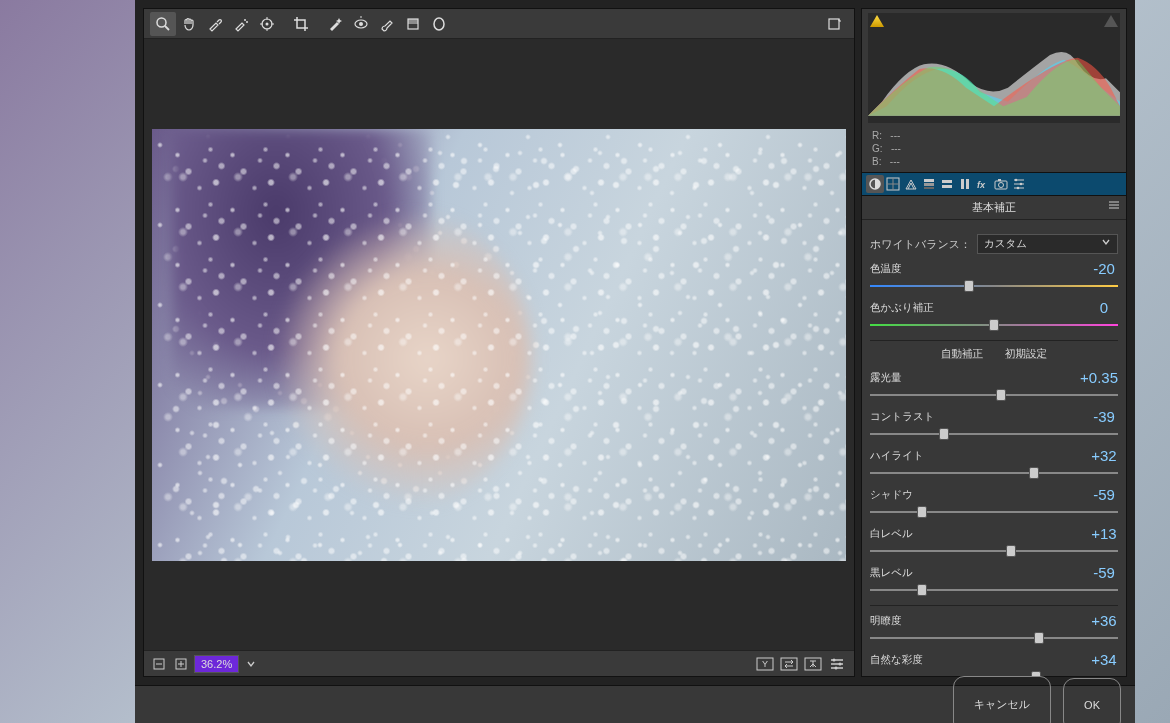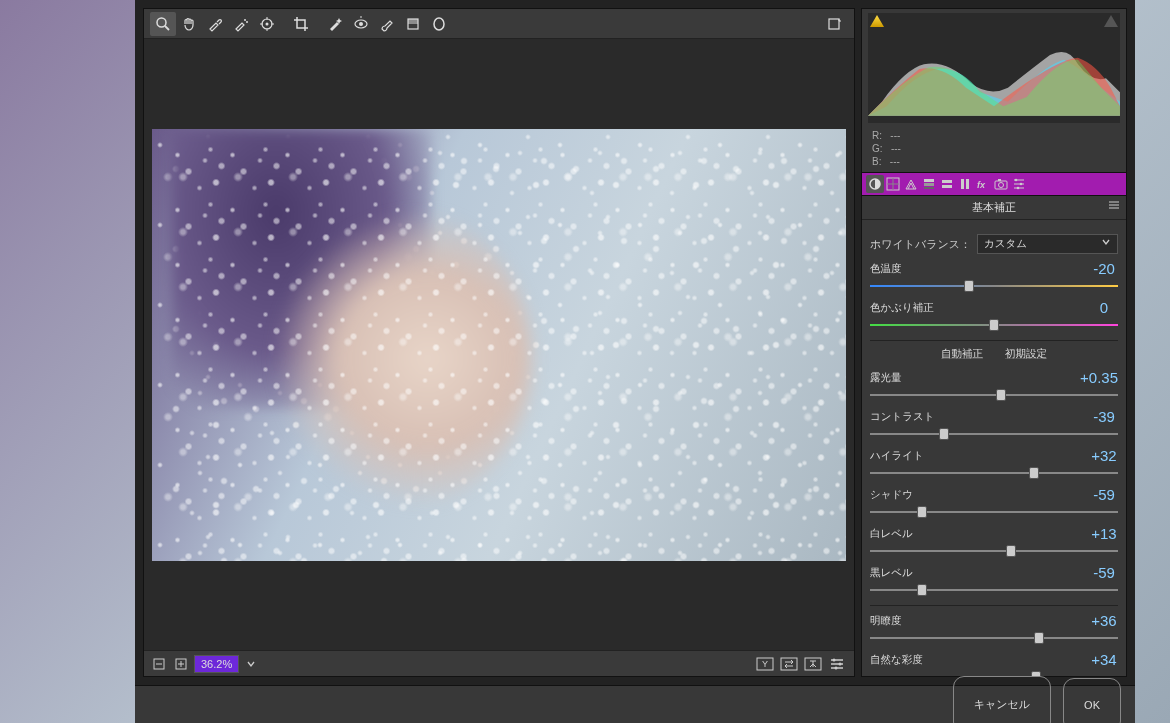--- a/index.html
+++ b/index.html
@@ -137,21 +137,21 @@
   .histo-warn.right { right: 2px; background: #555; clip-path: polygon(50% 0, 100% 100%, 0 100%); }
   .histo-svg { position: absolute; inset: 0; }
   .rgb-readout {
     padding: 4px 10px;
     font-size: 10px;
     color: #aaa;
     line-height: 1.3;
   }
   .panel-tabs {
     height: 24px;
-    background: #a21caf;
+    background: #0c4a6e;
     display: flex;
     align-items: center;
     padding: 0 4px;
     gap: 0;
     border-top: 1px solid #111;
     border-bottom: 1px solid #111;
     font-weight: bold;
   }
   .ptab {
     width: 18px; height: 18px;

